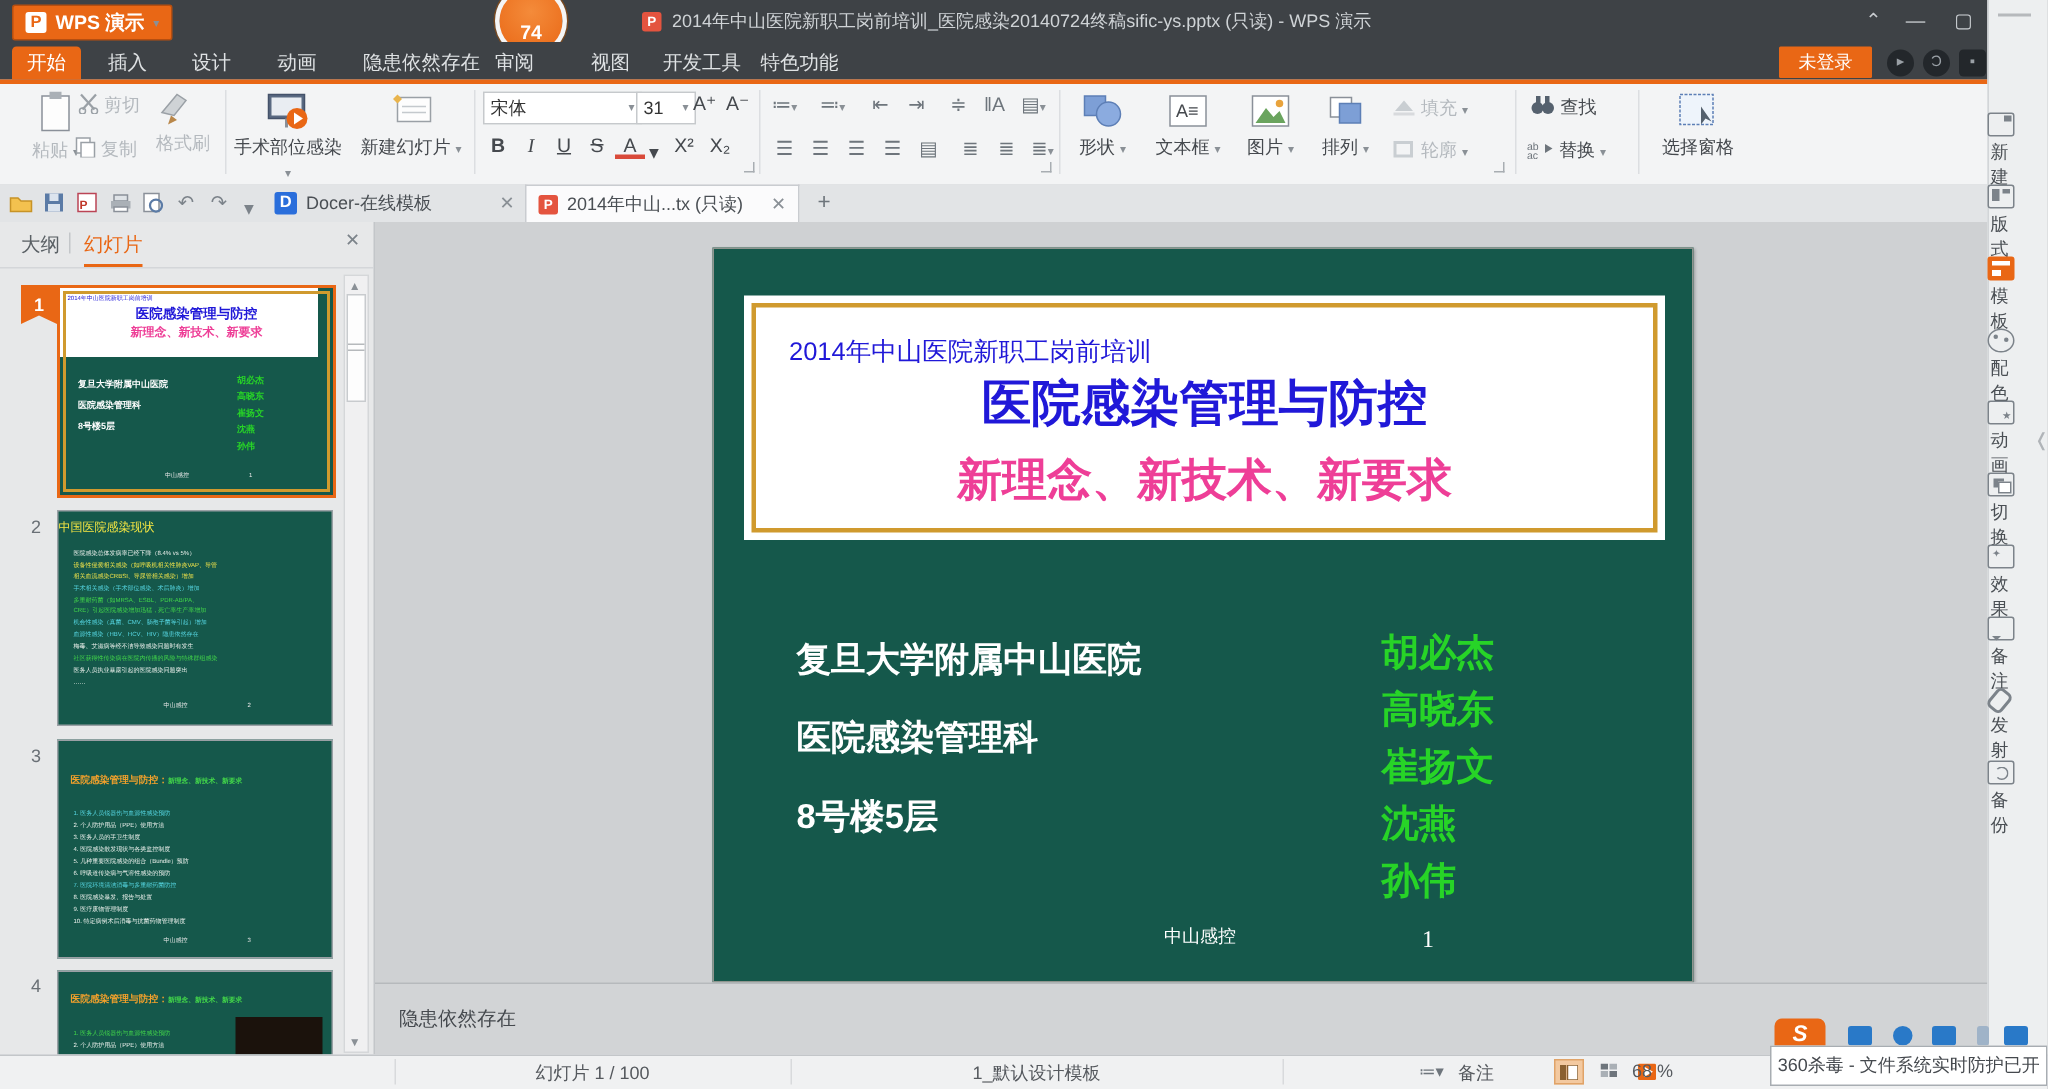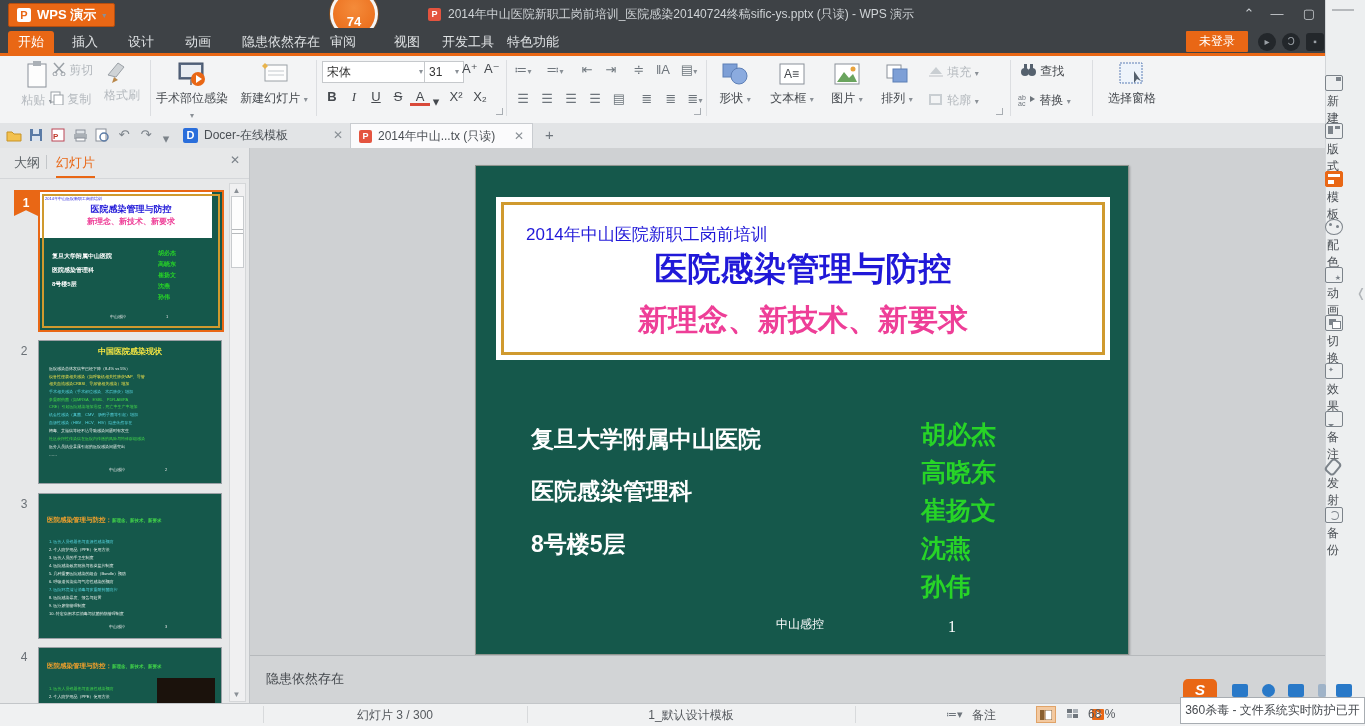--- a/index.html
+++ b/index.html
@@ -71,21 +71,21 @@
   
   .t1box{left:5px;top:8px;width:170px;height:44px;background:#fff;border:1px solid #fff;}
   .t1gold{position:absolute;left:2px;top:2px;right:2px;bottom:2px;border:2px solid var(--gold);}
   .t1head{position:absolute;left:5px;top:4px;font-size:4px;color:var(--title-blue);}
   .t1title{position:absolute;left:0;top:11px;width:100%;text-align:center;font-size:9px;font-weight:bold;color:var(--title-blue);}
   .t1sub{position:absolute;left:0;top:24px;width:100%;text-align:center;font-size:8px;font-weight:bold;color:var(--subtitle-pink);}
   .t1org{position:absolute;left:12px;font-size:6px;font-weight:bold;color:#fff;}
   .t1name{position:absolute;left:118px;font-size:6px;font-weight:bold;color:var(--name-green);}
   .tfoot{position:absolute;font-size:4px;color:#e8e8e8;}
   
-  .t2title{position:absolute;left:0;width:100%;text-align:center;font-size:8px;font-weight:bold;color:#f5e642;}
+  .t2title{position:absolute;left:0;width:100%;font-size:8px;font-weight:normal;color:#f5e642;}
   .t2l{position:absolute;left:10px;font-size:4px;white-space:nowrap;}
   .c-white{color:#eef2ee;} .c-yellow{color:#efe24a;} .c-cyan{color:#57d8e4;} .c-green{color:#43d84a;}
   .t3title{position:absolute;left:8px;font-size:6.5px;font-weight:bold;color:#f0a02c;}
   .t3sub{font-size:4.5px;color:#43d84a;font-weight:bold;}
   
   .canvas{left:250px;top:148px;width:1075px;height:555px;background:#cfd1d3;}
   .slide{left:475px;top:165px;width:652px;height:488px;background:var(--slide-bg);
          border:1px solid #8f958f;box-shadow:1px 1px 2px rgba(0,0,0,.25);}
   .sl-box{position:absolute;left:20px;top:31px;width:604px;height:153px;background:#fff;padding:5px;}
   .sl-box-in{width:100%;height:100%;border:3px solid var(--gold);box-sizing:border-box;position:relative;}
@@ -528,21 +528,21 @@
 <div class="abs rs-item" style="top:466px">
   <div class="rs-ic">
       <div style="position:absolute;left:4px;top:3px;width:7px;height:7px;border:1.5px solid #7c838a;border-radius:50%;border-left-color:transparent"></div>
     </div>
   <div>备份</div>
 </div>
 <div class="abs rs-collapse">❬</div>
 
 <div class="abs statusbar"></div>
 <div class="abs sdiv" style="left:263px"></div>
-<div class="abs scell" style="left:263px;width:264px">幻灯片 3 / 300</div>
+<div class="abs scell" style="left:263px;width:264px">幻灯片 1 / 100</div>
 <div class="abs sdiv" style="left:527px"></div>
 <div class="abs scell" style="left:527px;width:328px">1_默认设计模板</div>
 <div class="abs sdiv" style="left:855px"></div>
 <div class="abs" style="left:946px;top:708px;color:#6e757c;font-size:11px">≔▾</div>
 <div class="abs scell" style="left:972px">备注</div>
 <div class="abs viewbtn sel" style="left:1036px">
   <svg width="12" height="10" style="margin:3px auto 0">
       <rect x="0" y="0" width="4" height="10" fill="#8a6030"></rect>
       <rect x="5" y="0" width="7" height="10" fill="#fff" stroke="#8a6030"></rect>
     </svg>

